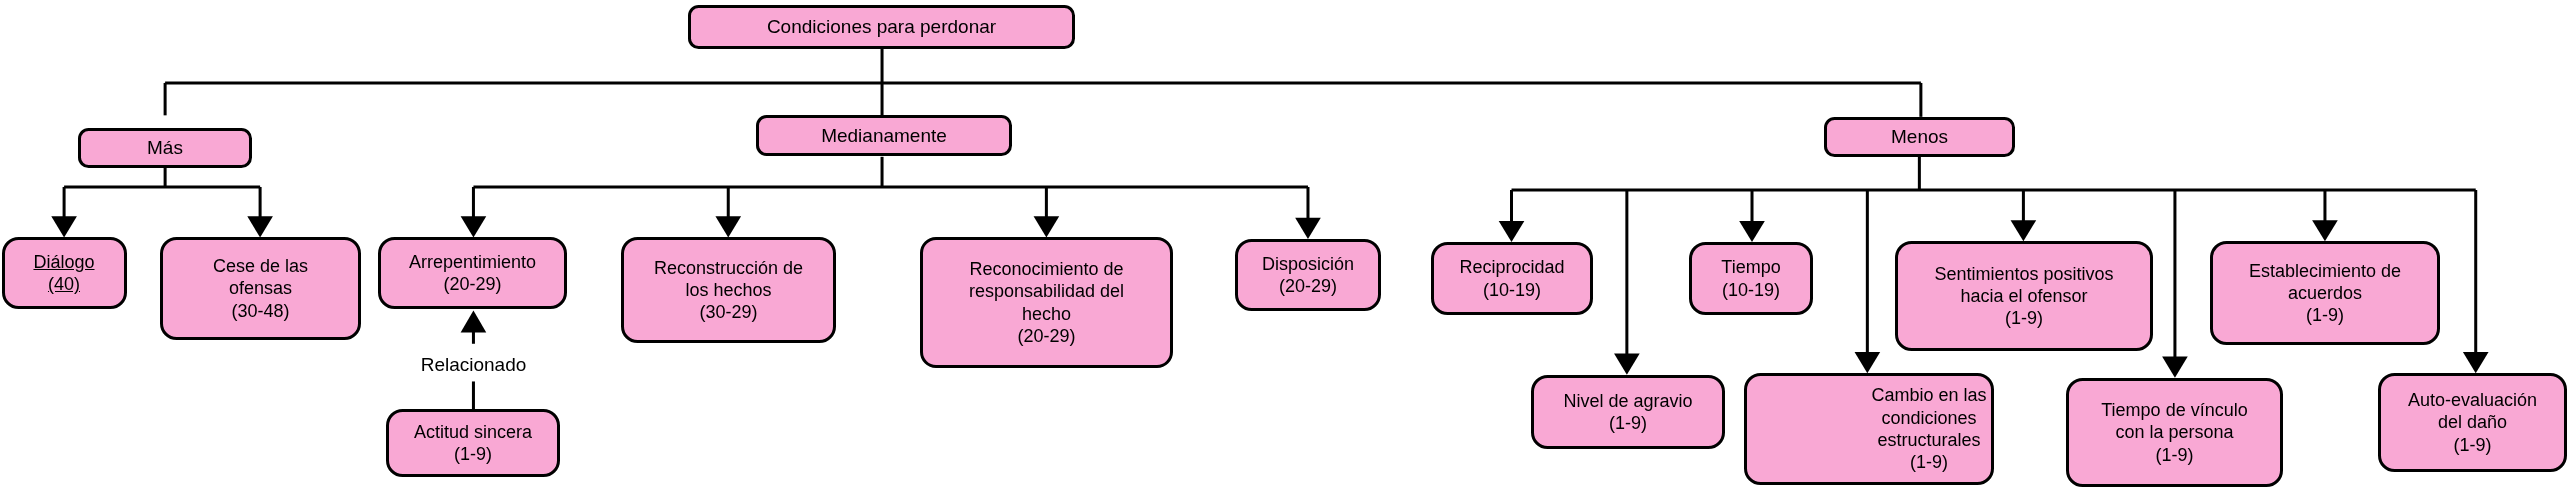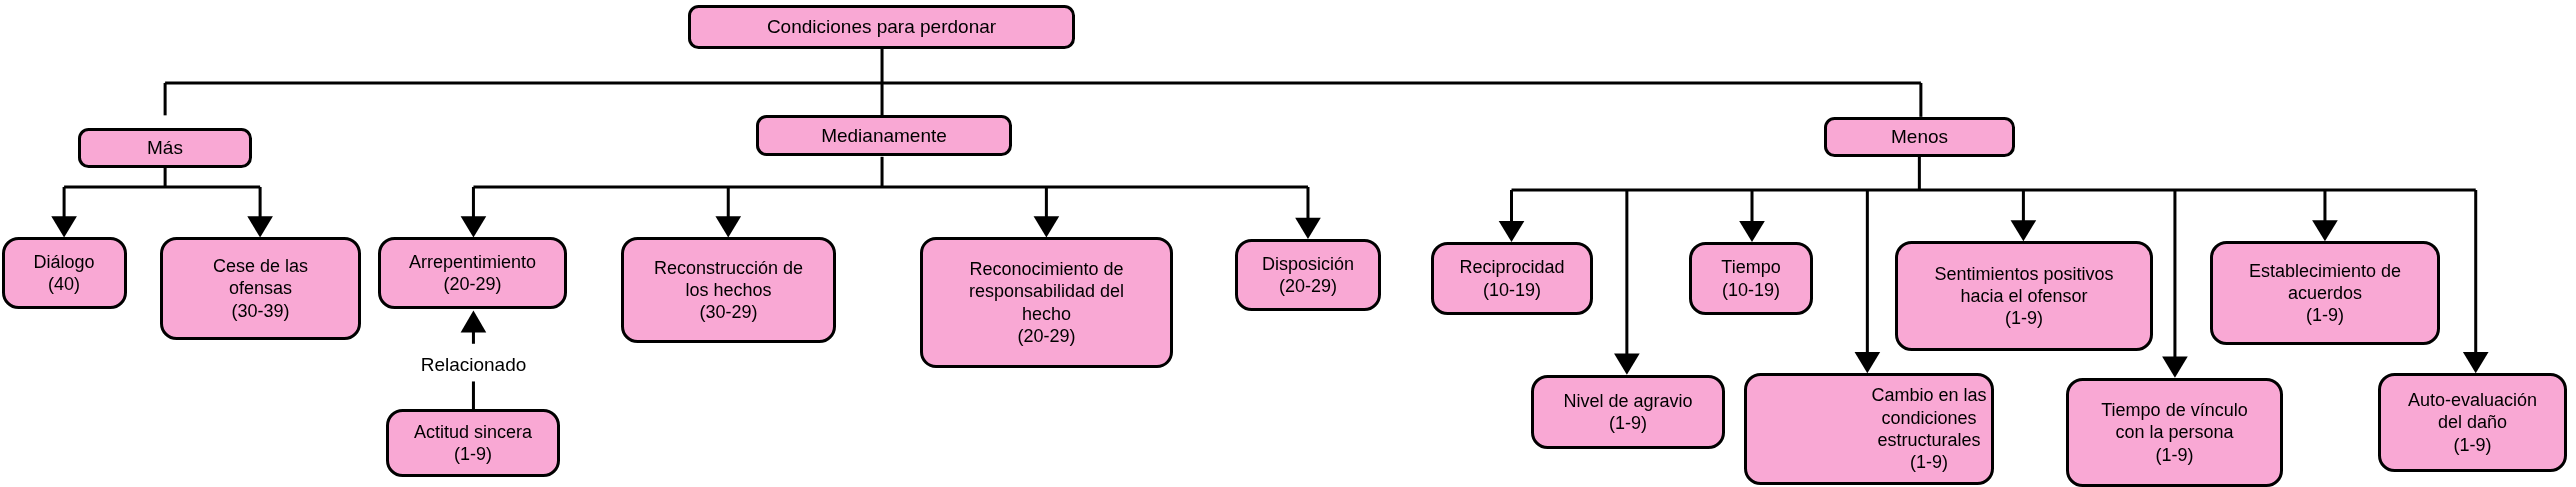--- a/index.html
+++ b/index.html
@@ -38,21 +38,21 @@
     text-align: center;
     font-size: 19px;
     background: #ffffff;
     z-index: 2;
   }
   
   #n-root            { left: 688px;  top: 4.5px;   width: 387px; height: 44px; }
   #n-mas             { left: 78px;  top: 128px; width: 174px; height: 40px; }
   #n-medianamente    { left: 756px; top: 115px; width: 256px; height: 41px; }
   #n-menos           { left: 1824px; top: 117px; width: 191px; height: 40px; }
-  #n-dialogo         { left: 1.5px;    top: 237px; width: 125px; height: 72px; }
+  #n-dialogo         { left: 1.5px;    top: 237px; width: 125px; height: 72px; text-decoration: underline; }
   #n-cese            { left: 160px;  top: 237px; width: 201px; height: 103px; }
   #n-arrepentimiento { left: 378px;  top: 237px; width: 189px; height: 72px; }
   #n-reconstruccion  { left: 621px;  top: 237px; width: 215px; height: 106px; }
   #n-reconocimiento  { left: 920px; top: 237px; width: 253px; height: 131px; border-radius: 16px; }
   #n-disposicion     { left: 1235px; top: 239px; width: 146px; height: 72px; }
   #n-reciprocidad    { left: 1431px; top: 242px; width: 162px; height: 73px; }
   #n-tiempo          { left: 1689px; top: 242px; width: 124px; height: 73px; }
   #n-sentimientos    { left: 1895px; top: 241px; width: 258px; height: 110px; }
   #n-establecimiento { left: 2210px; top: 241px; width: 230px; height: 104px; }
   #n-nivel           { left: 1531px; top: 375px; width: 194px; height: 74px; }
@@ -134,21 +134,21 @@
     <span class="lbl">Menos</span>
   </div>
 
   <div class="node" id="n-dialogo">
     <span class="lbl">Diálogo
 (40)</span>
   </div>
   <div class="node" id="n-cese">
     <span class="lbl">Cese de las
 ofensas
-(30-39)</span>
+(30-48)</span>
   </div>
   <div class="node" id="n-arrepentimiento">
     <span class="lbl">Arrepentimiento
 (20-29)</span>
   </div>
   <div class="node" id="n-reconstruccion">
     <span class="lbl">Reconstrucción de
 los hechos
 (30-29)</span>
   </div>

